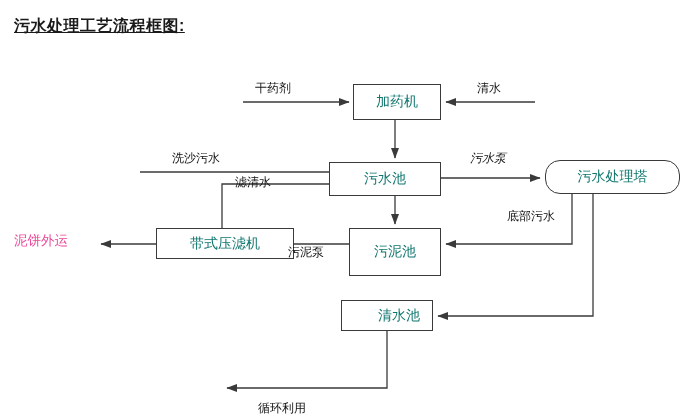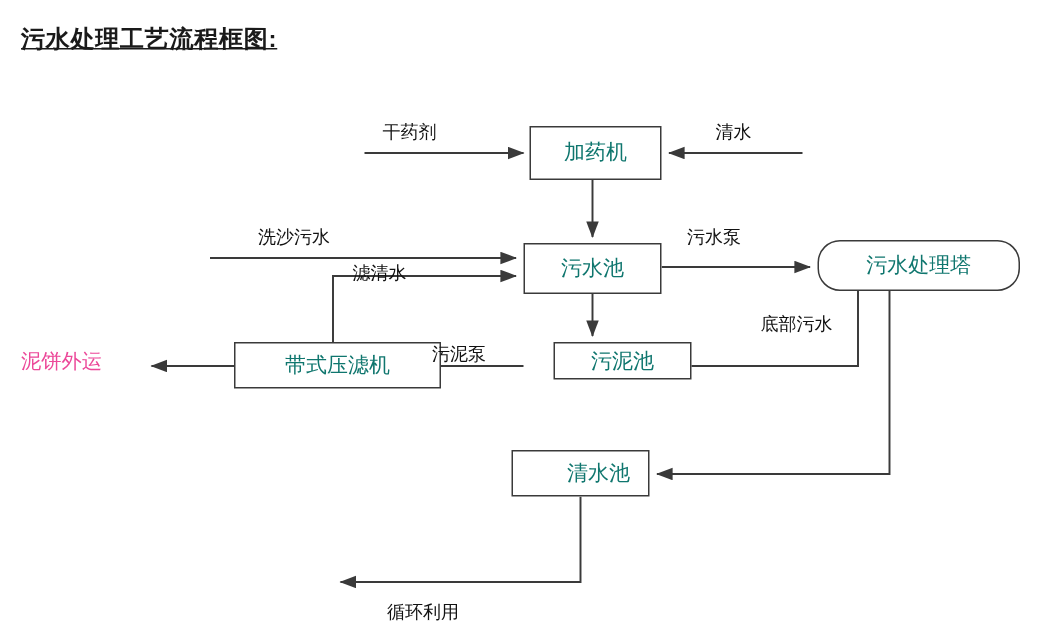--- a/index.html
+++ b/index.html
@@ -94,44 +94,44 @@
 
     <path d="M593,194 L593,316 L438,316" fill="none" stroke="#3a3a3a" stroke-width="1.3" marker-end="url(#ah)"></path>
 
     <path d="M387,331 L387,388 L227,388" fill="none" stroke="#3a3a3a" stroke-width="1.3" marker-end="url(#ah)"></path>
   </svg>
 
   <div class="nodebox" style="left:353px; top:84px; width:88px; height:36px;">
     <span>加药机</span>
   </div>
 
-  <div class="nodebox" style="left:349px; top:162px; width:92px; height:34px;">
+  <div class="nodebox" style="left:329px; top:162px; width:112px; height:34px;">
     <span>污水池</span>
   </div>
 
   <div class="nodebox" style="left:545px; top:160px; width:135px; height:34px;border-radius:15px;">
     <span>污水处理塔</span>
   </div>
 
   <div class="nodebox" style="left:156px; top:228px; width:138px; height:31px;">
     <span>带式压滤机</span>
   </div>
 
-  <div class="nodebox" style="left:349px; top:228px; width:92px; height:25px;margin-left:20px;">
+  <div class="nodebox" style="left:349px; top:228px; width:92px; height:48px;">
     <span>污泥池</span>
   </div>
 
   <div class="nodebox" style="left:341px; top:300px; width:92px; height:31px;padding-left:24px;">
     <span>清水池</span>
   </div>
 
   <div class="edgelabel" style="left:255px; top:80px;">干药剂</div>
   <div class="edgelabel" style="left:477px; top:80px;">清水</div>
   <div class="edgelabel" style="left:172px; top:150px;">洗沙污水</div>
   <div class="edgelabel" style="left:235px; top:174px;">滤清水</div>
-  <div class="edgelabel" style="left:458px; top:150px;">污水泵</div>
-  <div class="edgelabel" style="left:288px; top:228px;">污泥泵</div>
+  <div class="edgelabel" style="left:470px; top:150px;font-style:italic;">污水泵</div>
+  <div class="edgelabel" style="left:288px; top:244px;">污泥泵</div>
   <div class="edgelabel" style="left:466px; top:208px;margin-left:41px;">底部污水</div>
   <div class="edgelabel" style="left:258px; top:368px;margin-top:32px;">循环利用</div>
 
   <div class="termlabel" style="left:14px; top:232px;">泥饼外运</div>
 
 </div>
 
 </body></html>

